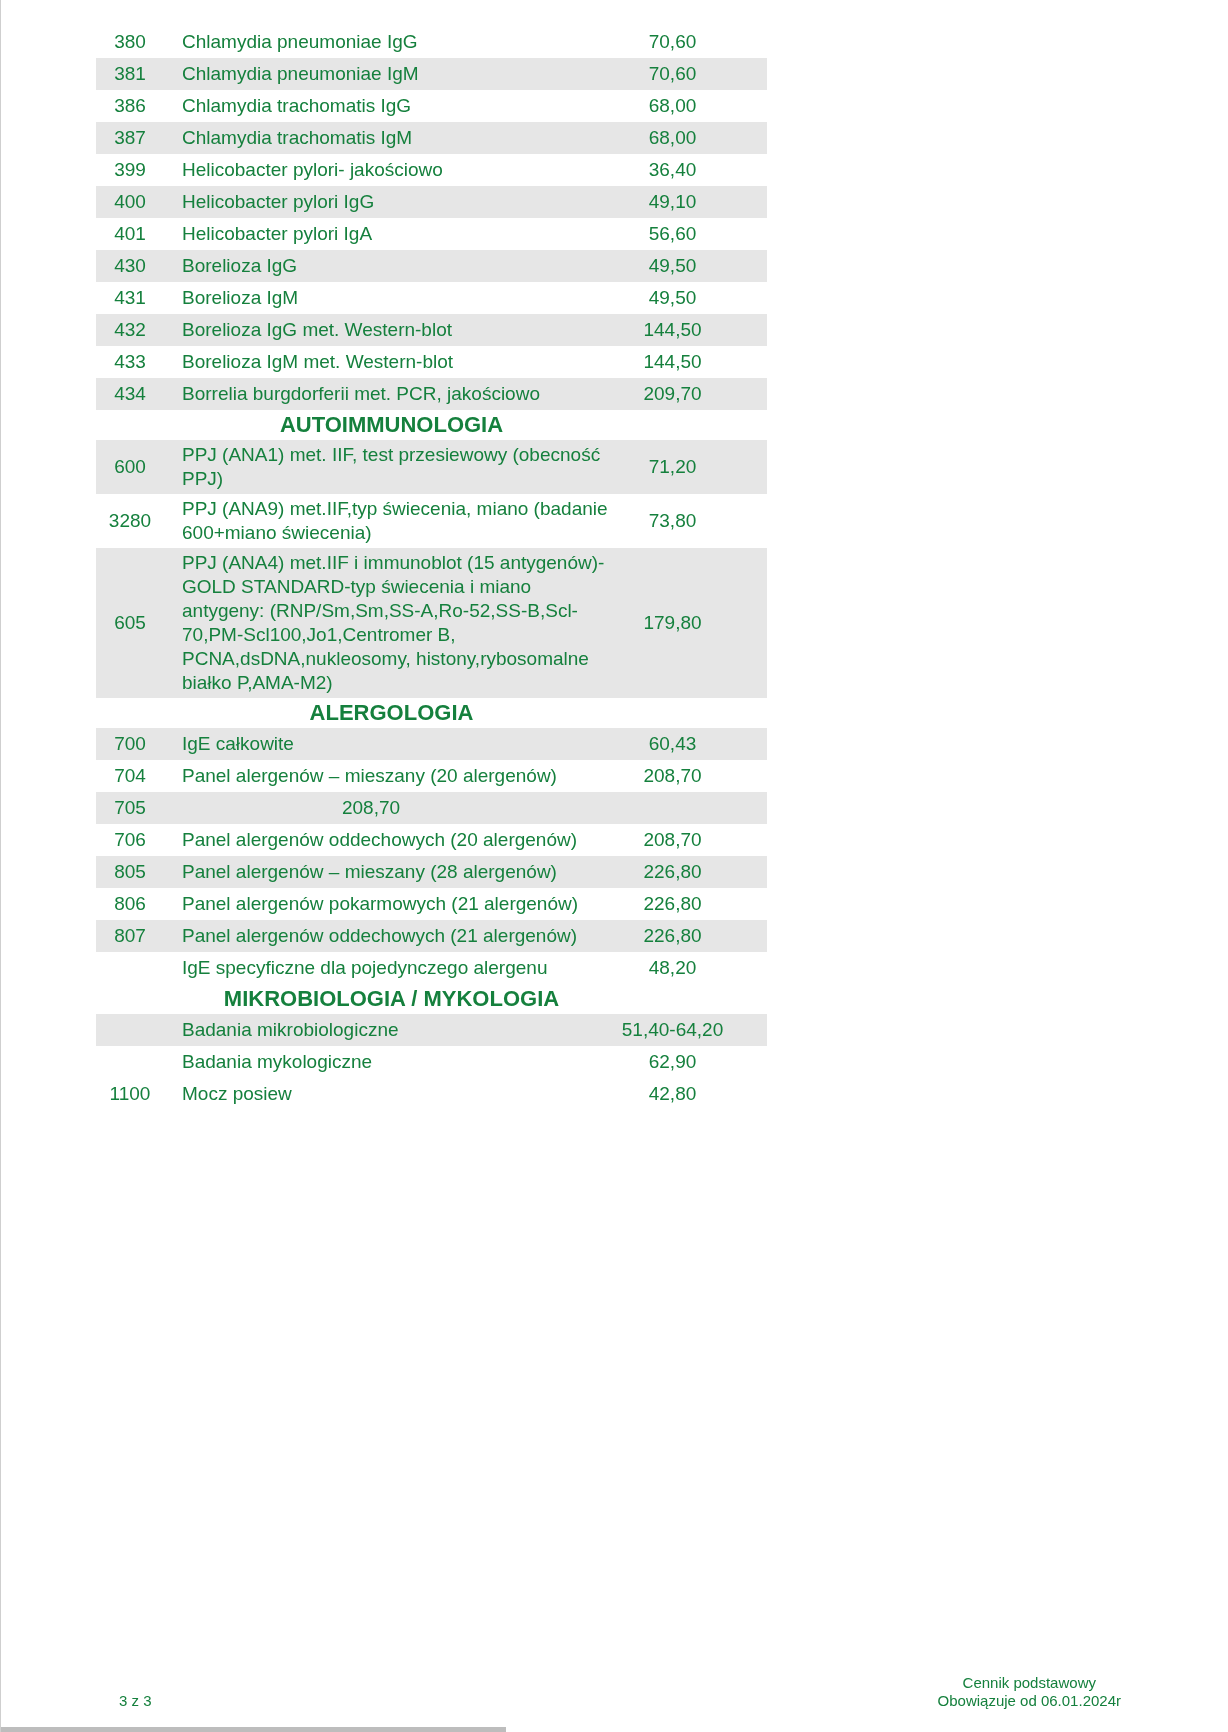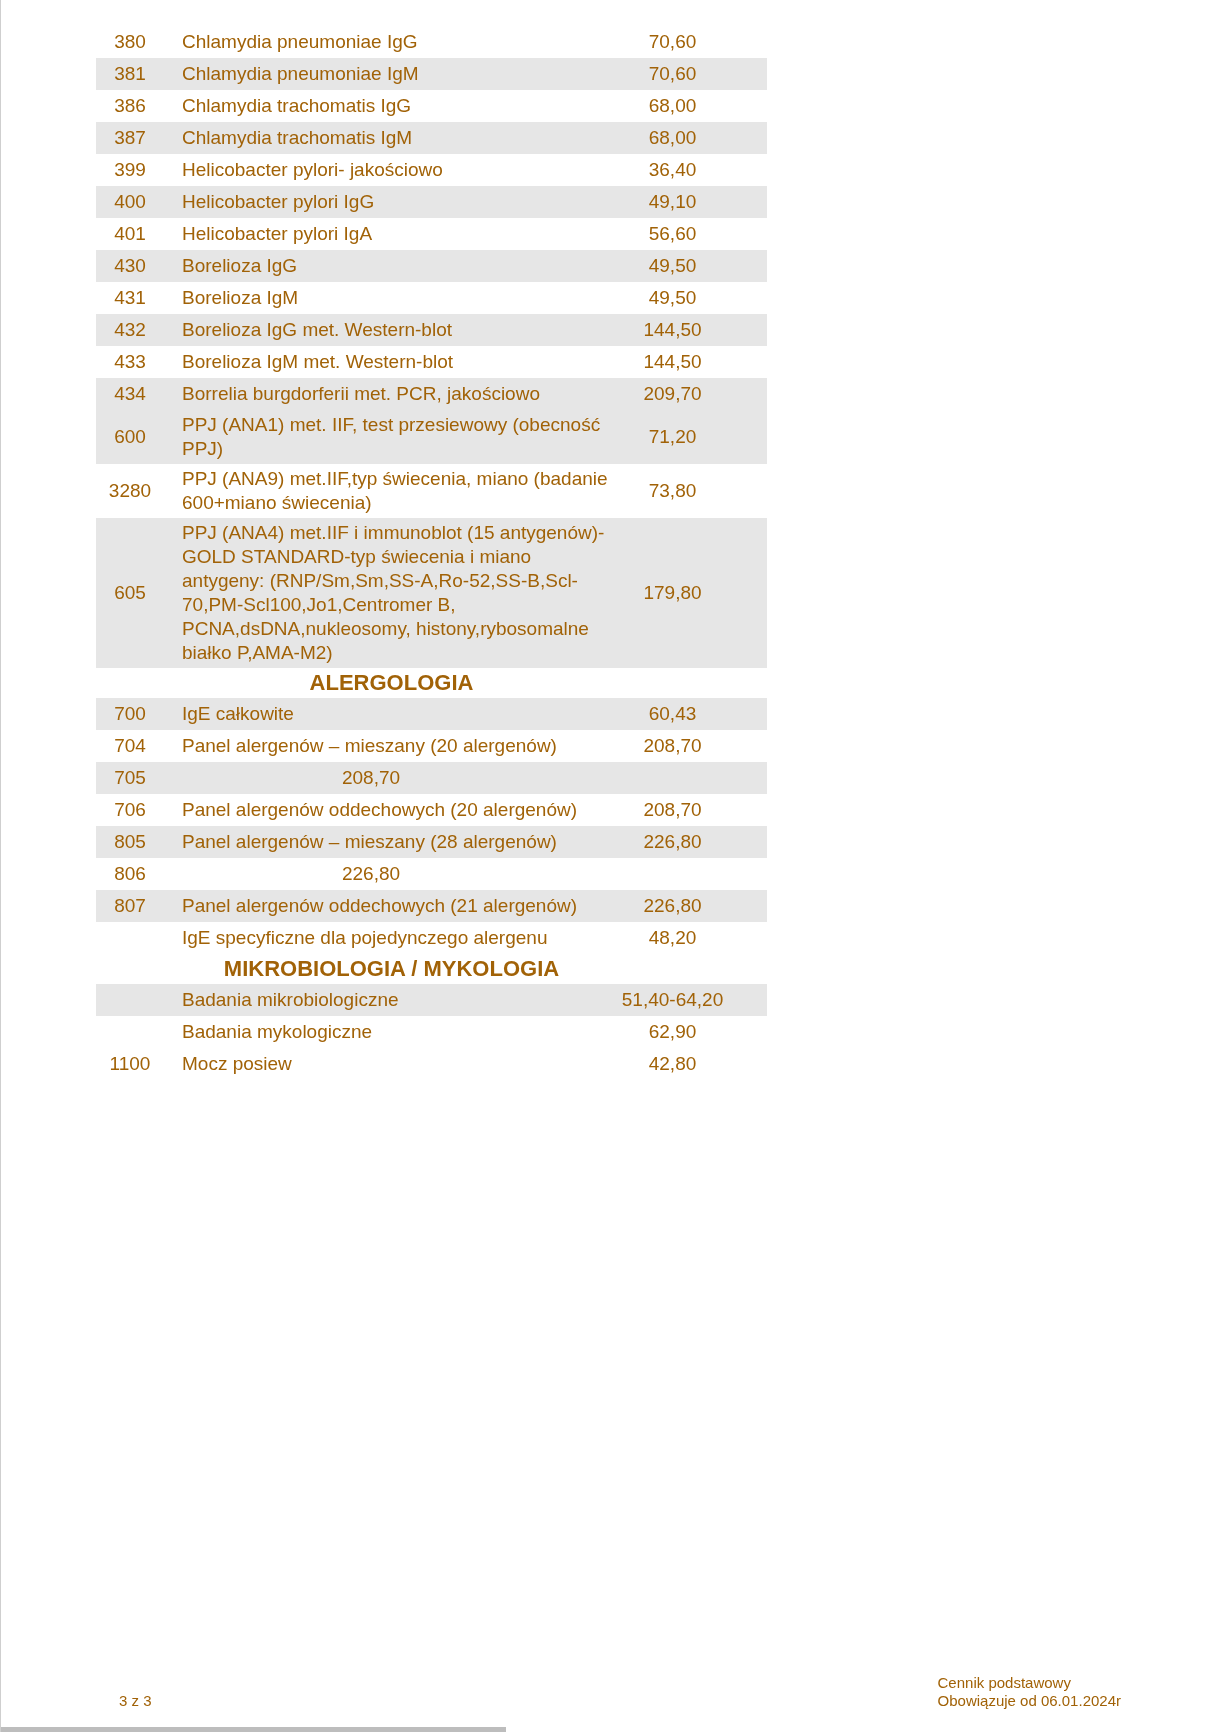--- a/index.html
+++ b/index.html
@@ -2,21 +2,21 @@
 <html lang="pl"><head>
 <meta charset="utf-8">
 <style>
   html,body{margin:0;padding:0;background:#ffffff;}
   .page{
     position:relative;
     width:1228px;
     height:1732px;
     background:#ffffff;
     font-family:"Liberation Sans", sans-serif;
-    color:#a16207;
+    color:#15803d;
     overflow:hidden;
     border-left:1px solid #cfcfcf;
     box-sizing:border-box;
   }
   .price-table{
     position:absolute;
     left:95px;
     top:26px;
     width:671px;
   }
@@ -50,21 +50,21 @@
     top:1692px;
     font-size:15px;
     line-height:18px;
   }
   .footer-right{
     position:absolute;
     right:107px;
     top:1674px;
     font-size:15px;
     line-height:18px;
-    text-align:left;
+    text-align:center;
   }
   .bottom-strip{
     position:absolute;
     left:0;
     bottom:0;
     width:505px;
     height:5px;
     background:#bdbdbd;
   }
 </style>
@@ -127,20 +127,21 @@
       <div class="row">
         <div class="cell-code">433</div>
         <div class="cell-name">Borelioza IgM met. Western-blot</div>
         <div class="cell-price">144,50</div>
       </div>
       <div class="row shaded">
         <div class="cell-code">434</div>
         <div class="cell-name">Borrelia burgdorferii met. PCR, jakościowo</div>
         <div class="cell-price">209,70</div>
       </div>
+      <div class="section-row">AUTOIMMUNOLOGIA</div>
       <div class="row shaded">
         <div class="cell-code">600</div>
         <div class="cell-name">PPJ (ANA1) met. IIF, test przesiewowy (obecność PPJ)</div>
         <div class="cell-price">71,20</div>
       </div>
       <div class="row">
         <div class="cell-code">3280</div>
         <div class="cell-name">PPJ (ANA9) met.IIF,typ świecenia, miano (badanie 600+miano świecenia)</div>
         <div class="cell-price">73,80</div>
       </div>
@@ -169,20 +170,21 @@
         <div class="cell-name">Panel alergenów oddechowych (20 alergenów)</div>
         <div class="cell-price">208,70</div>
       </div>
       <div class="row shaded">
         <div class="cell-code">805</div>
         <div class="cell-name">Panel alergenów – mieszany (28 alergenów)</div>
         <div class="cell-price">226,80</div>
       </div>
       <div class="row">
         <div class="cell-code">806</div>
+        <div class="cell-name">Panel alergenów pokarmowych (21 alergenów)</div>
         <div class="cell-price">226,80</div>
       </div>
       <div class="row shaded">
         <div class="cell-code">807</div>
         <div class="cell-name">Panel alergenów oddechowych (21 alergenów)</div>
         <div class="cell-price">226,80</div>
       </div>
       <div class="row">
         <div class="cell-code"></div>
         <div class="cell-name">IgE specyficzne dla pojedynczego alergenu</div>

